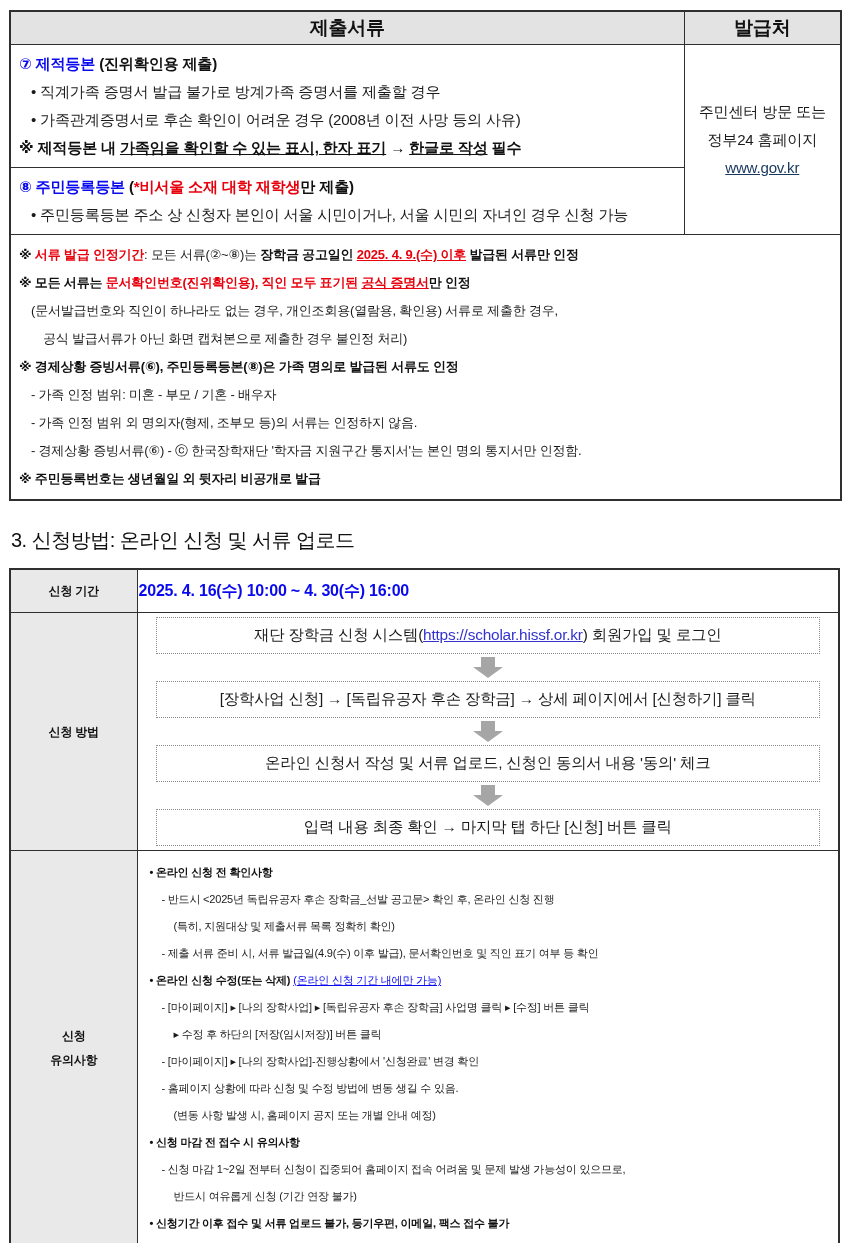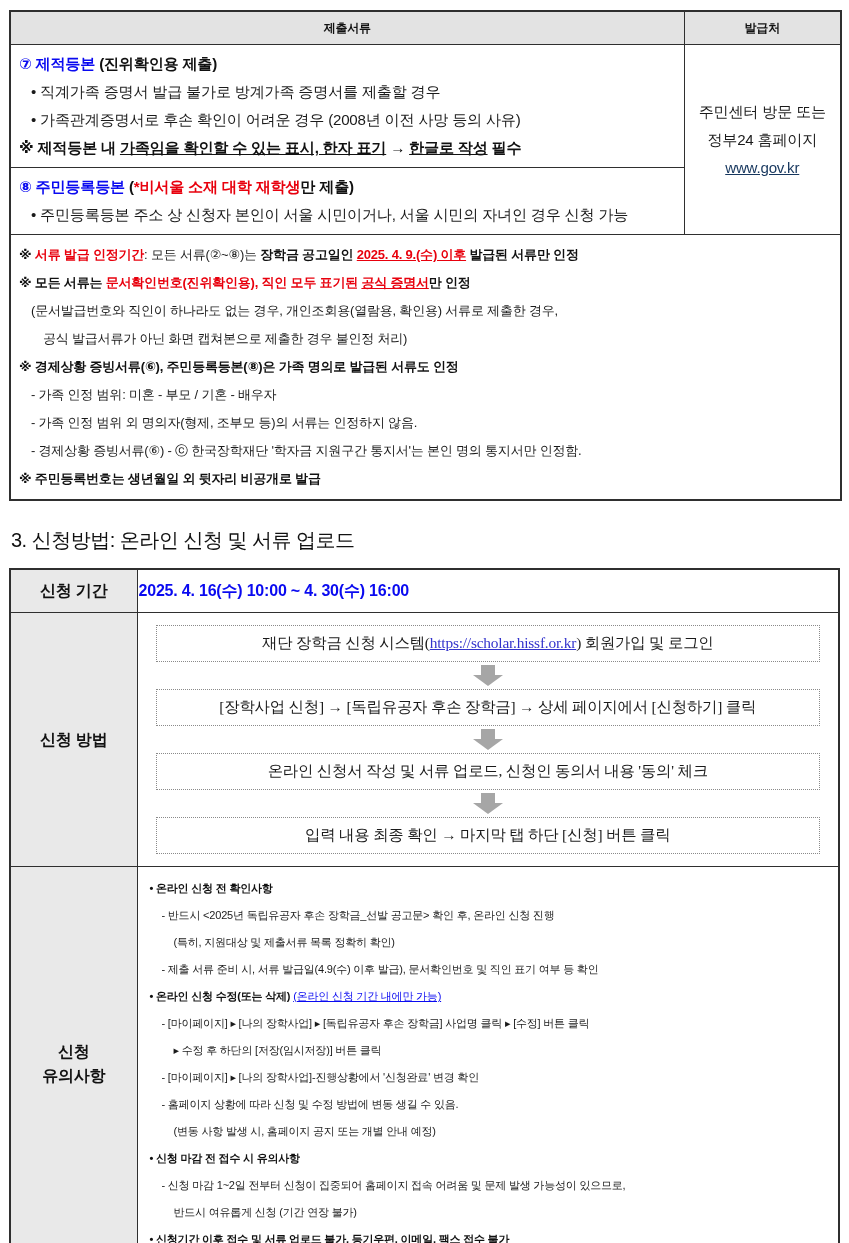--- a/index.html
+++ b/index.html
@@ -8,21 +8,21 @@
     padding:10px 9px 6px 9px;
     font-family:"Liberation Sans","DejaVu Sans",sans-serif;
     color:#1a1a1a;letter-spacing:-0.2px;
     overflow:hidden;background:#fff;
   }
   table{border-collapse:collapse;width:831px;table-layout:fixed;}
   .t1, .t2{border:2px solid #2f2f2f;}
   .t1 th,.t1 td,.t2 td{border:1px solid #2f2f2f;vertical-align:middle;}
   .t1 th{
     height:30px;background:var(--header_bg,#e3e3e3);
-    font-size:12px;font-weight:700;text-align:center;color:#111;
+    font-size:19px;font-weight:700;text-align:center;color:#111;
   }
   .t1 .col-doc{width:674px;}
   .t1 .col-iss{width:157px;}
   .t1 td.doc{padding:5px 8px;}
   .t1 td.issuer{text-align:center;font-size:15px;line-height:32px;}
   .t1 td.notes{padding:6px 8px;}
   .line{white-space:nowrap;line-height:28px;font-size:15.1px;}
   .t1 td.notes .line{line-height:28px;font-size:13px;}
   .ind1{padding-left:12px;}
   .ind2{padding-left:24px;}
@@ -34,24 +34,24 @@
   .s-bu{color:#111;font-weight:700;text-decoration:underline;}
   .s-url{color:var(--url_blue,#3333cc);text-decoration:underline;}
   .s-lk{color:var(--link_dark,#17375e);text-decoration:underline;}
   .s-blu{color:var(--blue,#0a0af0);text-decoration:underline;}
   .section-title{
     margin:26px 0 14px 2px;font-size:20px;font-weight:400;color:#111;
     letter-spacing:-0.5px;
   }
   .t2 td.lbl{
     width:127px;background:var(--label_bg,#e9e9e9);
-    text-align:center;font-size:16px;font-weight:700;color:#111;line-height:24px;
+    text-align:center;font-size:12px;font-weight:700;color:#111;line-height:24px;
   }
   .t2 td.period{height:40px;font-size:16px;}
-  .t2 td.method{padding:12px 0;font-family:Liberation Serif, serif;}
+  .t2 td.method{padding:4px 0;}
   .flow-box{
     margin:0 18px;border:1px dotted #8a8a8a;background:#fff;
     text-align:center;padding:7px 4px;font-size:15.4px;white-space:nowrap;
   }
   .flow-arrow{display:flex;justify-content:center;margin:3px 0;height:21px;}
   .arrow-shape{position:relative;width:30px;height:21px;}
   .arrow-shape::before{
     content:"";position:absolute;left:8px;top:0;width:14px;height:10px;
     background:var(--arrow,#a6a6a6);
   }

